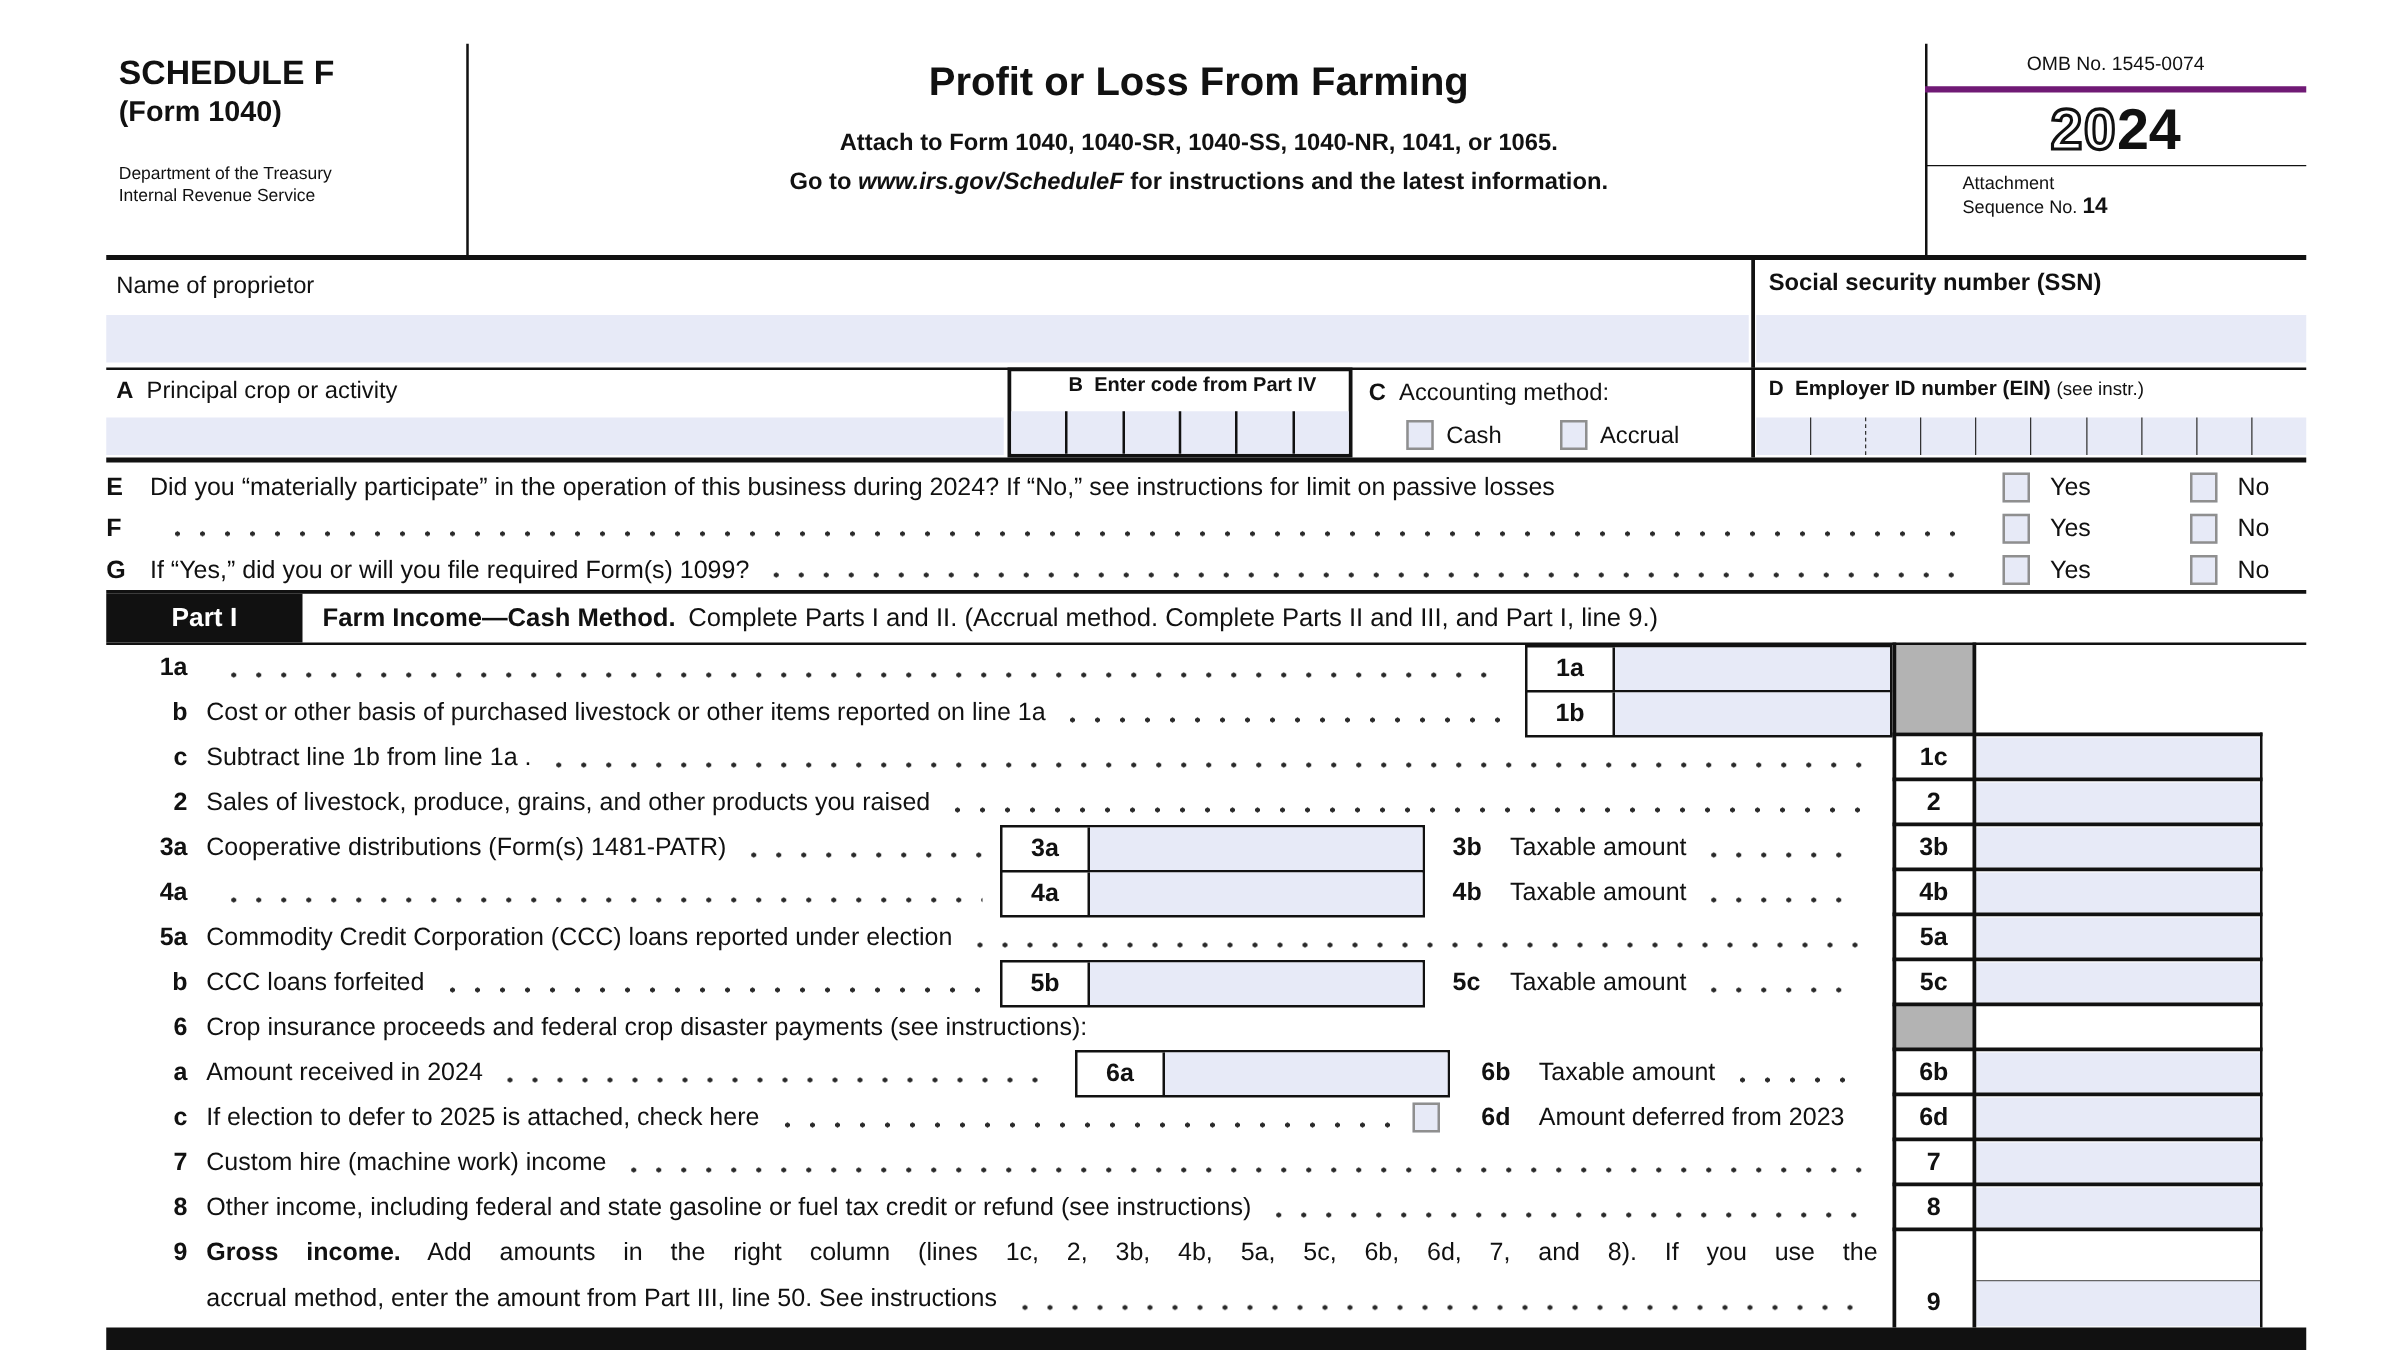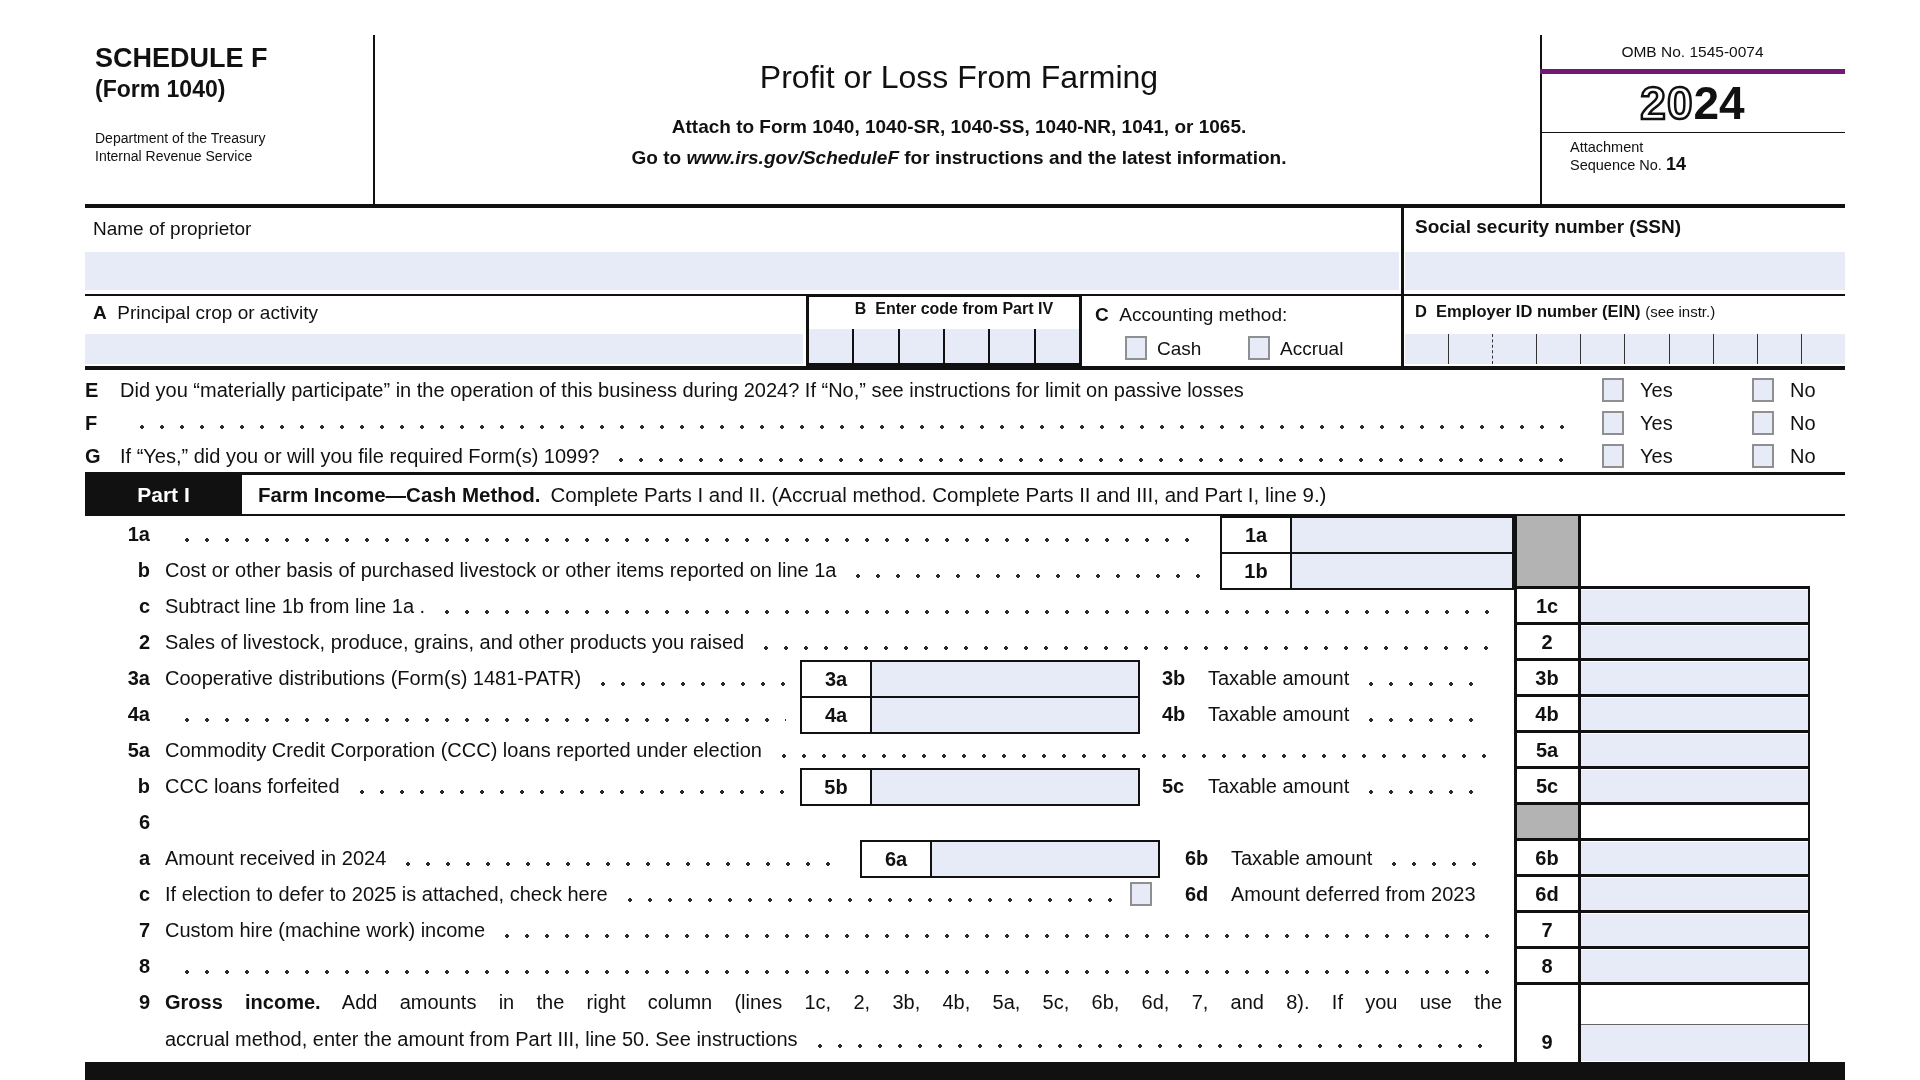--- a/index.html
+++ b/index.html
@@ -8,21 +8,21 @@
   .abs{position:absolute;}
   b{font-weight:bold;}
   
   #hdr{position:absolute;left:85px;top:35px;width:1760px;height:169px;border-bottom:4px solid #111;box-sizing:content-box;}
   #h-left{position:absolute;left:0;top:0;width:290px;height:169px;border-right:2.5px solid #111;padding-left:10px;box-sizing:border-box;}
   .sched{font-size:27px;font-weight:bold;padding-top:8px;}
   .formno{font-size:23px;font-weight:bold;margin-top:2px;}
   .dept{font-size:14px;line-height:18px;}
   .dept1{margin-top:26px;}
   #h-center{position:absolute;left:293px;top:0;width:1162px;height:169px;border-right:2.5px solid #111;text-align:center;}
-  .ftitle{font-size:32px;font-weight:normal;margin-top:24px;text-align:center;}
+  .ftitle{font-size:32px;font-weight:bold;margin-top:12px;text-align:center;}
   .attach{font-size:19px;font-weight:bold;margin-top:20px;}
   .goto{font-size:19px;font-weight:bold;margin-top:9px;}
   .goto i{font-style:italic;}
   #h-right{position:absolute;left:1455px;top:0;width:305px;height:169px;}
   .omb{height:34px;line-height:34px;text-align:center;font-size:15.5px;border-bottom:5px solid #701a75;}
   .yr{height:58px;border-bottom:1.5px solid #111;display:flex;align-items:center;justify-content:center;
       font-size:46px;font-weight:bold;}
   .y-o{color:#fff;-webkit-text-stroke:2.5px #111;letter-spacing:1px;}
   .y-s{color:#111;}
   .att{padding:6px 0 0 30px;font-size:14.5px;line-height:17px;}
@@ -226,39 +226,41 @@
     <span class="desc">Commodity Credit Corporation (CCC) loans reported under election</span>
     <span class="dots"></span>
   </div>
   <div class="prow" style="top:768px;width:709px;">
     <span class="num">b</span>
     <span class="desc">CCC loans forfeited</span>
     <span class="dots"></span>
   </div>
   <div class="prow" style="top:804px;width:1380px;">
     <span class="num">6</span>
+    <span class="desc">Crop insurance proceeds and federal crop disaster payments (see instructions):</span>
   </div>
   <div class="prow" style="top:840px;width:767px;">
     <span class="num">a</span>
     <span class="desc">Amount received in 2024</span>
     <span class="dots"></span>
   </div>
   <div class="prow" style="top:876px;width:1039px;">
     <span class="num">c</span>
     <span class="desc">If election to defer to 2025 is attached, check here</span>
     <span class="dots"></span>
   </div>
   <div class="cb" style="left:1130px;top:882px;"></div>
   <div class="prow" style="top:912px;width:1417px;">
     <span class="num">7</span>
     <span class="desc">Custom hire (machine work) income</span>
     <span class="dots"></span>
   </div>
   <div class="prow" style="top:948px;width:1417px;">
     <span class="num">8</span>
+    <span class="desc">Other income, including federal and state gasoline or fuel tax credit or refund (see instructions)</span>
     <span class="dots"></span>
   </div>
 
   <div id="r9">
     <div class="num9">9</div>
     <div id="r9text">
       <div class="l1"><b>Gross income.</b> <span>Add amounts in the right column (lines 1c, 2, 3b, 4b, 5a, 5c, 6b, 6d, 7, and 8). If you use the</span></div>
       <div class="l2">
           <span>accrual method, enter the amount from Part III, line 50. See instructions</span>
           <span class="dots"></span>

